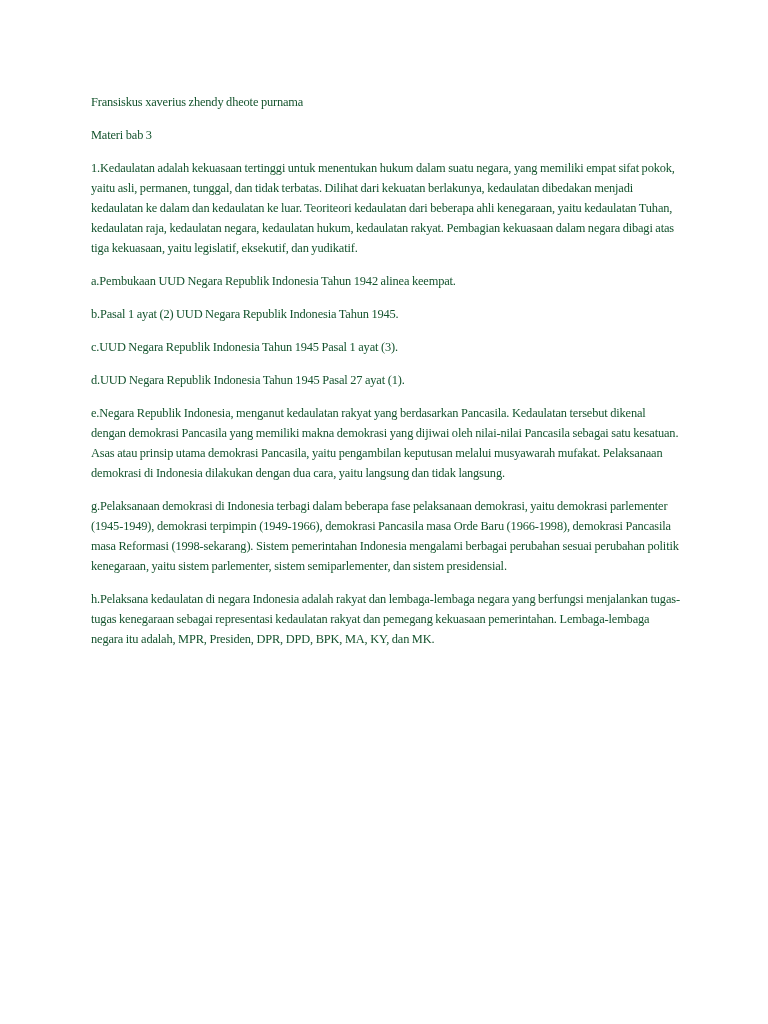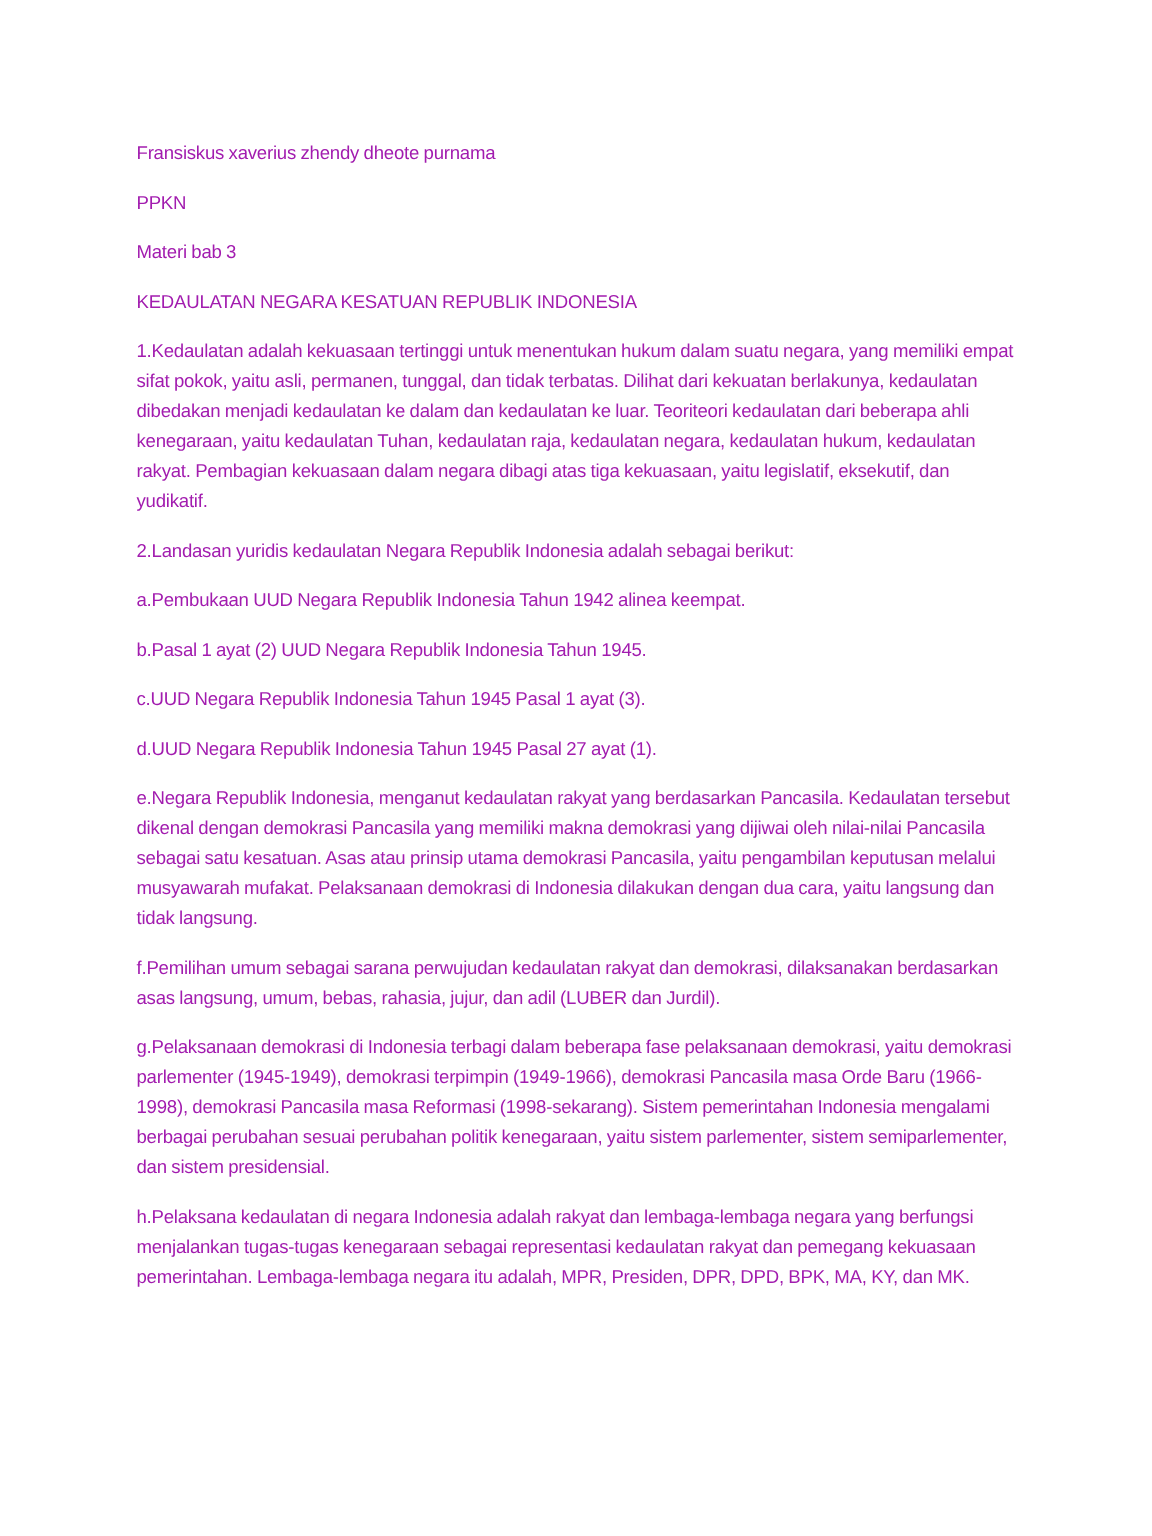--- a/index.html
+++ b/index.html
@@ -11,43 +11,39 @@
       width: 768px;
       height: 1024px;
       overflow: hidden;
       position: relative;
     }
     .page {
       position: absolute;
       left: 91px;
       top: 92px;
       width: 590px;
-      font-family: Liberation Sans, sans-serif;
+      font-family: Liberation Serif, serif;
       font-size: 12.4px;
       line-height: 20px;
-      color: #a21caf;
+      color: #14532d;
       letter-spacing: -0.15px;
       word-spacing: -0.3px;
     }
     .para {
       margin: 0 0 13px 0;
     }
   </style>
 </head>
 <body>
 
 <div class="page">
   <p class="para">Fransiskus xaverius zhendy dheote purnama</p>
-  <p class="para">PPKN</p>
   <p class="para">Materi bab 3</p>
-  <p class="para">KEDAULATAN NEGARA KESATUAN REPUBLIK INDONESIA</p>
 
   <p class="para">1.Kedaulatan adalah kekuasaan tertinggi untuk menentukan hukum dalam suatu negara, yang memiliki empat sifat pokok, yaitu asli, permanen, tunggal, dan tidak terbatas. Dilihat dari kekuatan berlakunya, kedaulatan dibedakan menjadi kedaulatan ke dalam dan kedaulatan ke luar. Teoriteori kedaulatan dari beberapa ahli kenegaraan, yaitu kedaulatan Tuhan, kedaulatan raja, kedaulatan negara, kedaulatan hukum, kedaulatan rakyat. Pembagian kekuasaan dalam negara dibagi atas tiga kekuasaan, yaitu legislatif, eksekutif, dan yudikatif.</p>
-  <p class="para">2.Landasan yuridis kedaulatan Negara Republik Indonesia adalah sebagai berikut:</p>
   <p class="para">a.Pembukaan UUD Negara Republik Indonesia Tahun 1942 alinea keempat.</p>
   <p class="para">b.Pasal 1 ayat (2) UUD Negara Republik Indonesia Tahun 1945.</p>
   <p class="para">c.UUD Negara Republik Indonesia Tahun 1945 Pasal 1 ayat (3).</p>
   <p class="para">d.UUD Negara Republik Indonesia Tahun 1945 Pasal 27 ayat (1).</p>
   <p class="para">e.Negara Republik Indonesia, menganut kedaulatan rakyat yang berdasarkan Pancasila. Kedaulatan tersebut dikenal dengan demokrasi Pancasila yang memiliki makna demokrasi yang dijiwai oleh nilai-nilai Pancasila sebagai satu kesatuan. Asas atau prinsip utama demokrasi Pancasila, yaitu pengambilan keputusan melalui musyawarah mufakat. Pelaksanaan demokrasi di Indonesia dilakukan dengan dua cara, yaitu langsung dan tidak langsung.</p>
-  <p class="para">f.Pemilihan umum sebagai sarana perwujudan kedaulatan rakyat dan demokrasi, dilaksanakan berdasarkan asas langsung, umum, bebas, rahasia, jujur, dan adil (LUBER dan Jurdil).</p>
   <p class="para">g.Pelaksanaan demokrasi di Indonesia terbagi dalam beberapa fase pelaksanaan demokrasi, yaitu demokrasi parlementer (1945-1949), demokrasi terpimpin (1949-1966), demokrasi Pancasila masa Orde Baru  (1966-1998), demokrasi Pancasila masa Reformasi (1998-sekarang). Sistem pemerintahan Indonesia mengalami berbagai perubahan sesuai perubahan politik kenegaraan, yaitu sistem parlementer, sistem semiparlementer, dan sistem presidensial.</p>
   <p class="para">h.Pelaksana kedaulatan di negara Indonesia adalah rakyat dan lembaga-lembaga negara yang berfungsi menjalankan tugas-tugas kenegaraan sebagai representasi kedaulatan rakyat dan pemegang kekuasaan pemerintahan. Lembaga-lembaga negara itu adalah, MPR, Presiden, DPR, DPD, BPK, MA, KY, dan MK.</p>
 </div>
 
 </body></html>

